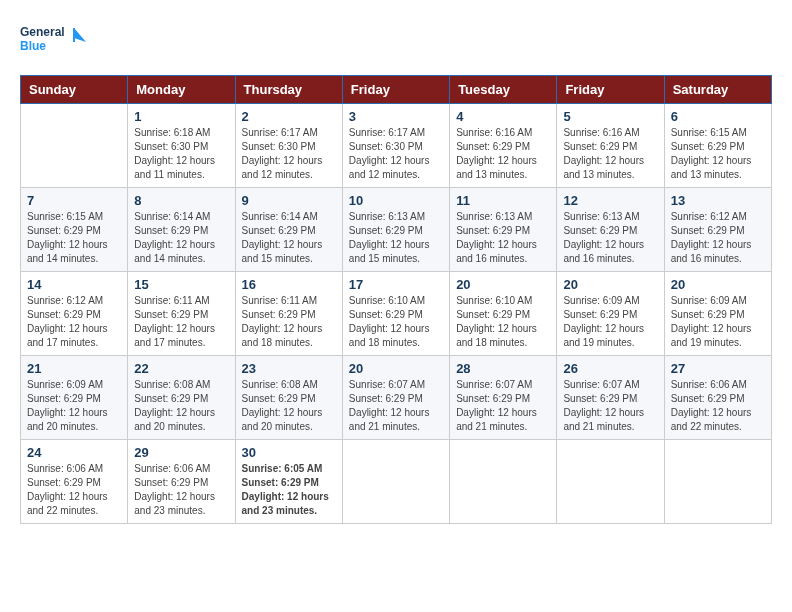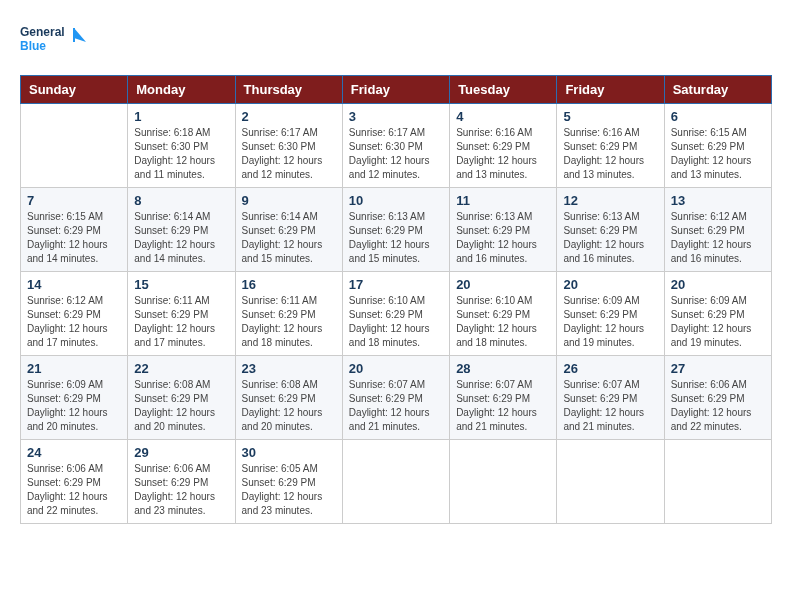--- a/index.html
+++ b/index.html
@@ -313,21 +313,21 @@
         </td>
         <td>
           <span class="day-number">29</span>
           <div class="day-info" style="white-space: pre-line;">Sunrise: 6:06 AM
 Sunset: 6:29 PM
 Daylight: 12 hours
 and 23 minutes.</div>
         </td>
         <td>
           <span class="day-number">30</span>
-          <div class="day-info" style="white-space: pre-line;">Sunrise: 6:05 AM
+          <div class="day-info" style="white-space: pre-line; font-weight: bold;">Sunrise: 6:05 AM
 Sunset: 6:29 PM
 Daylight: 12 hours
 and 23 minutes.</div>
         </td>
         <td class="empty"></td>
         <td class="empty"></td>
         <td class="empty"></td>
         <td class="empty"></td>
       </tr>
     </tbody>

